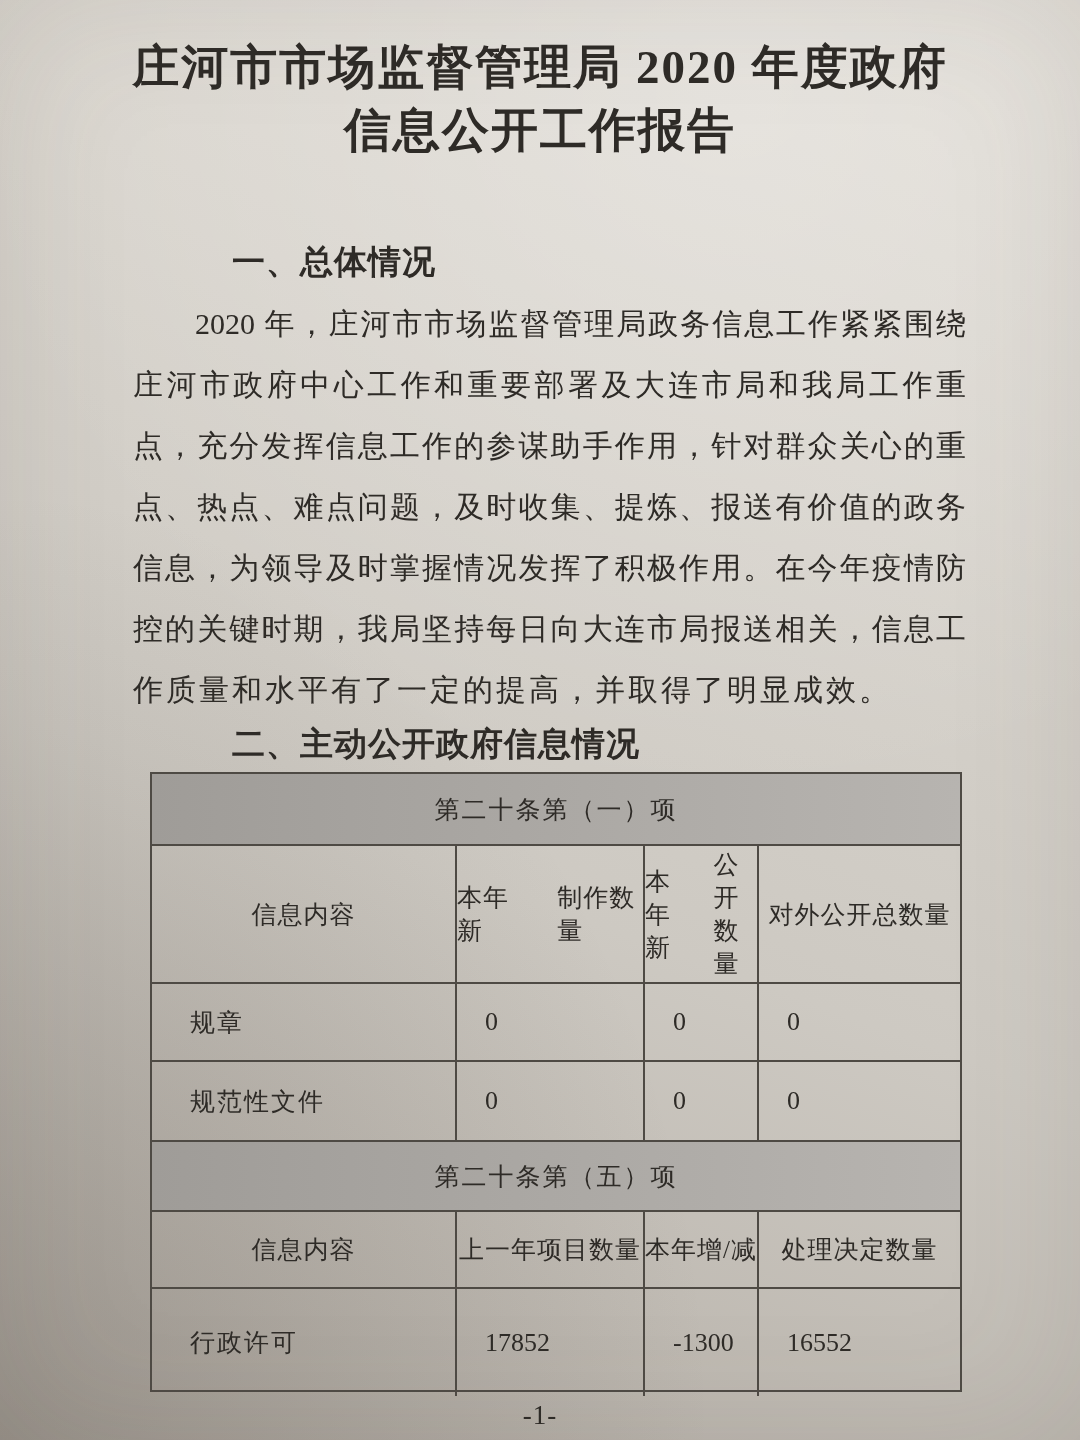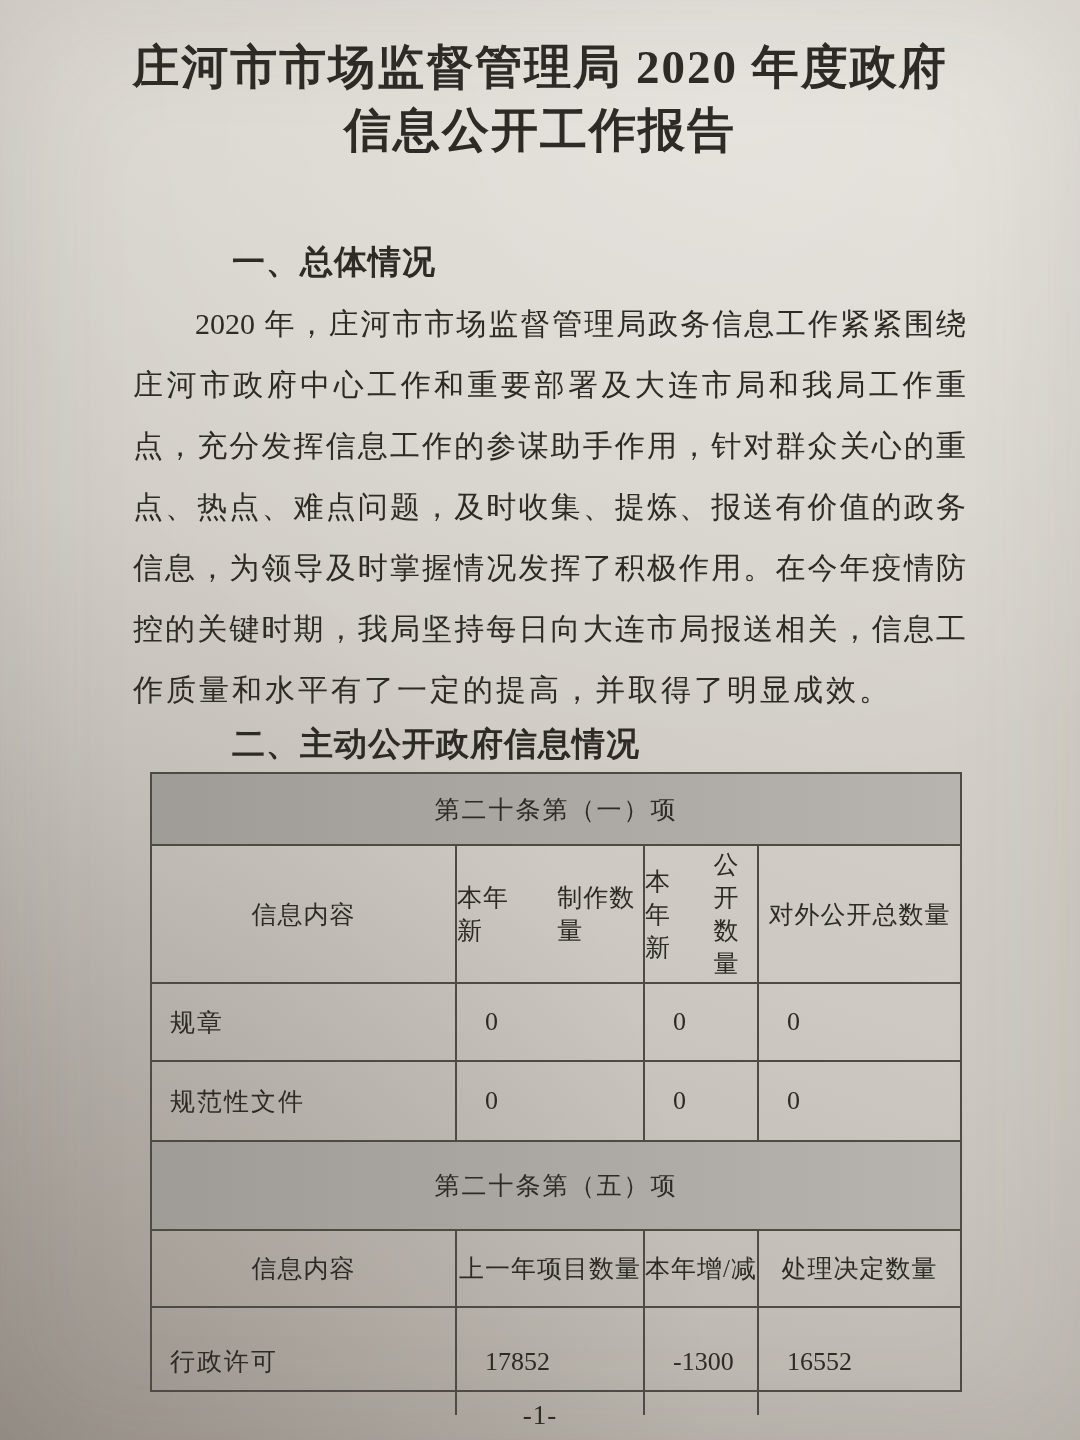--- a/index.html
+++ b/index.html
@@ -63,26 +63,26 @@
     box-sizing:border-box;border-bottom:2px solid var(--line);
   }
   .trow:last-child{border-bottom:none;}
   .tcell{
     box-sizing:border-box;border-right:2px solid var(--line);
     display:flex;align-items:center;
   }
   .tcell:last-child{border-right:none;}
   .tcell.center{justify-content:center;text-align:center;letter-spacing:1px;}
   .tcell.twoline{justify-content:center;gap:36px;letter-spacing:1px;}
-  .tcell.label{padding-left:18px;letter-spacing:2px;}
+  .tcell.label{padding-left:18px;letter-spacing:2px;margin-left:20px;}
   .tcell.value{padding-left:28px;font-size:26px;}
   #header1{height:138px;}
   #row-a1,#row-a2{height:78px;}
   #row-a2{height:80px;}
-  #band2{height:89px;}
+  #band2{height:70px;}
   #header2{height:77px;}
   #row-b1{height:107px;}
   .page-number{
     position:absolute;top:1400px;left:0;right:0;
     text-align:center;font-size:27px;letter-spacing:1px;
   }
 </style>
 </head>
 <body>
 

